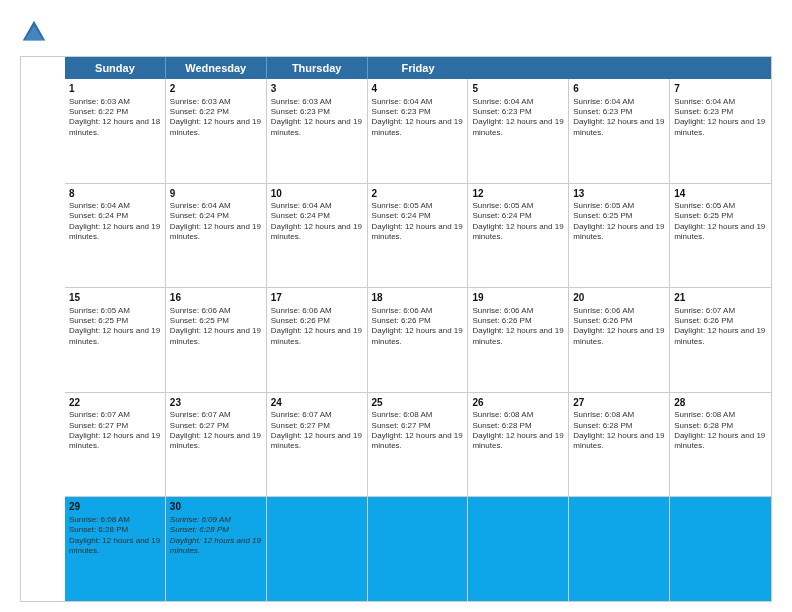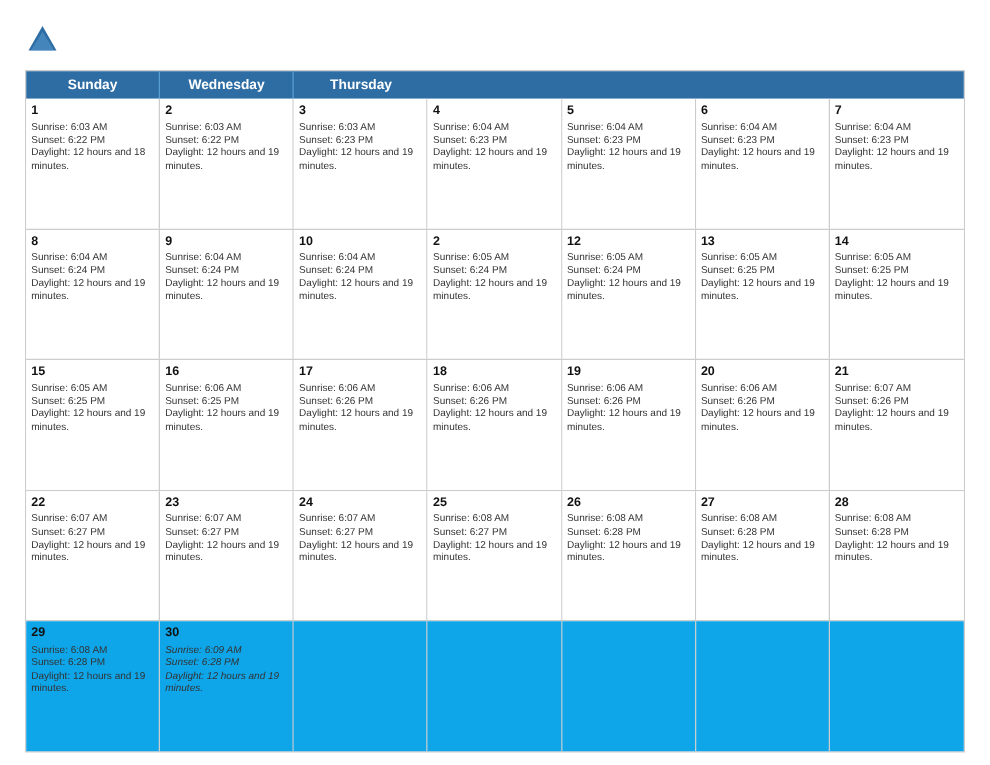--- a/index.html
+++ b/index.html
@@ -52,20 +52,21 @@
     }
     .subtitle {
       font-size: 13px;
       color: #333;
     }
     .calendar {
       flex: 1;
       display: flex;
       flex-direction: column;
       border: 1px solid #ccc;
+      padding-left: 44px;
     }
     .cal-header {
       display: grid;
       grid-template-columns: repeat(7, 1fr);
       background: #2e6da4;
     }
     .cal-header-cell {
       color: #fff;
       text-align: center;
       font-size: 11px;
@@ -133,20 +134,21 @@
       <div class="month-title"></div>
       <div class="subtitle"></div>
     </div>
   </div>
 
   <div class="calendar">
     <div class="cal-header">
     <div class="cal-header-cell">Sunday</div>
         <div class="cal-header-cell">Wednesday</div>
         <div class="cal-header-cell">Thursday</div>
+        <div class="cal-header-cell">Friday</div>
       </div>
     <div class="cal-body">
     <div class="cal-row">
           <div class="cal-cell">
             <span class="day-num">1</span>
             <div class="info" style="white-space: pre-line;">Sunrise: 6:03 AM
 Sunset: 6:22 PM
 Daylight: 12 hours and 18 minutes.</div>
           </div>
           <div class="cal-cell">

